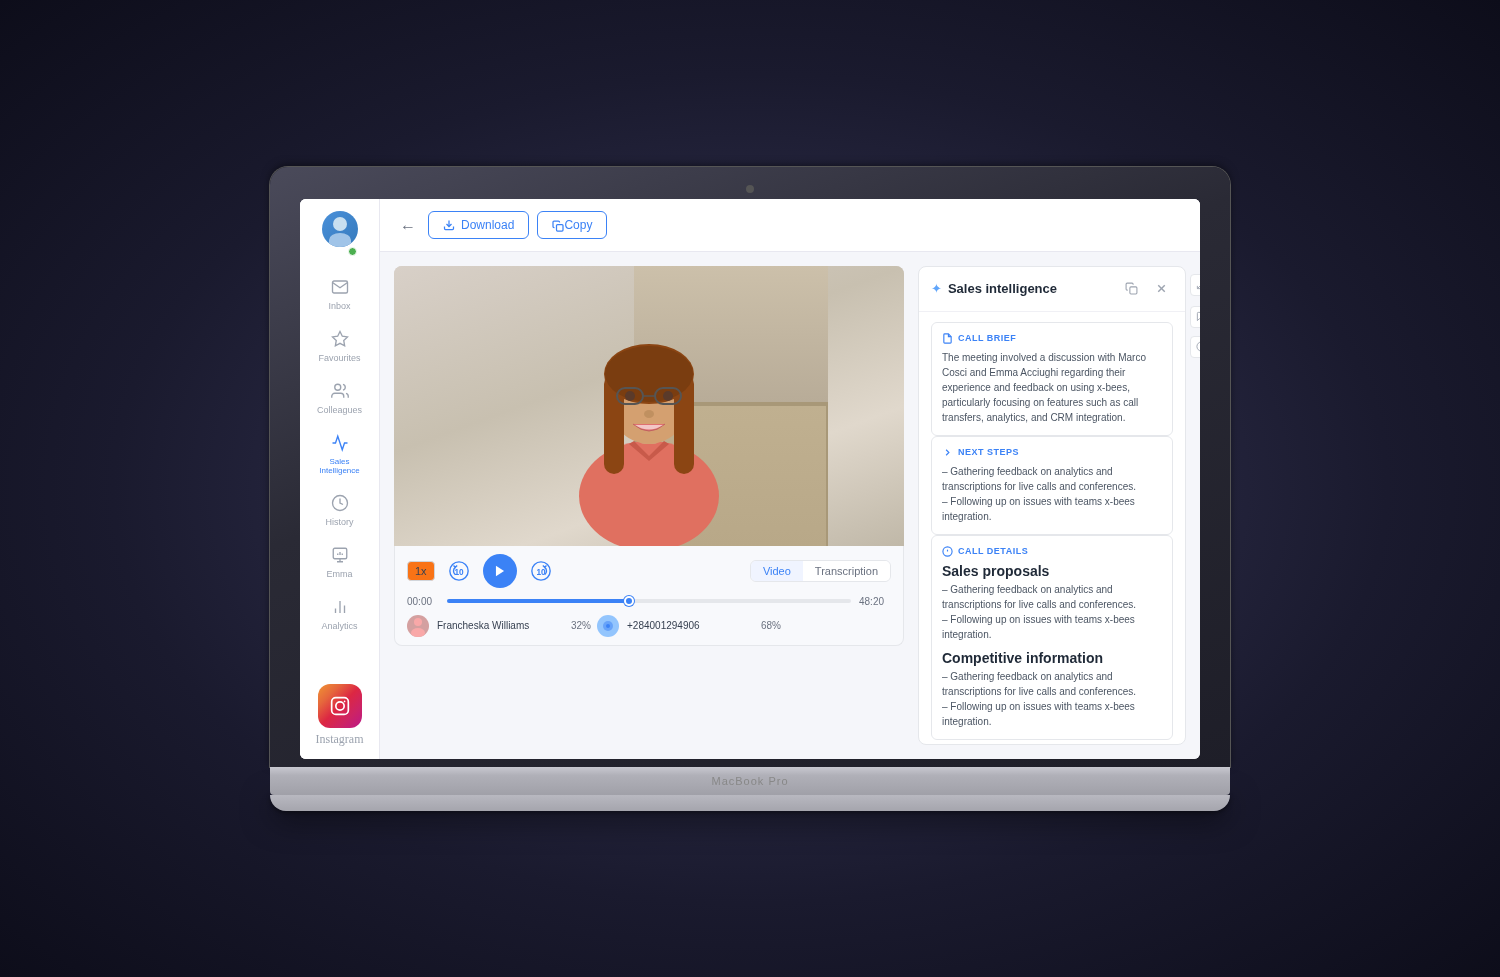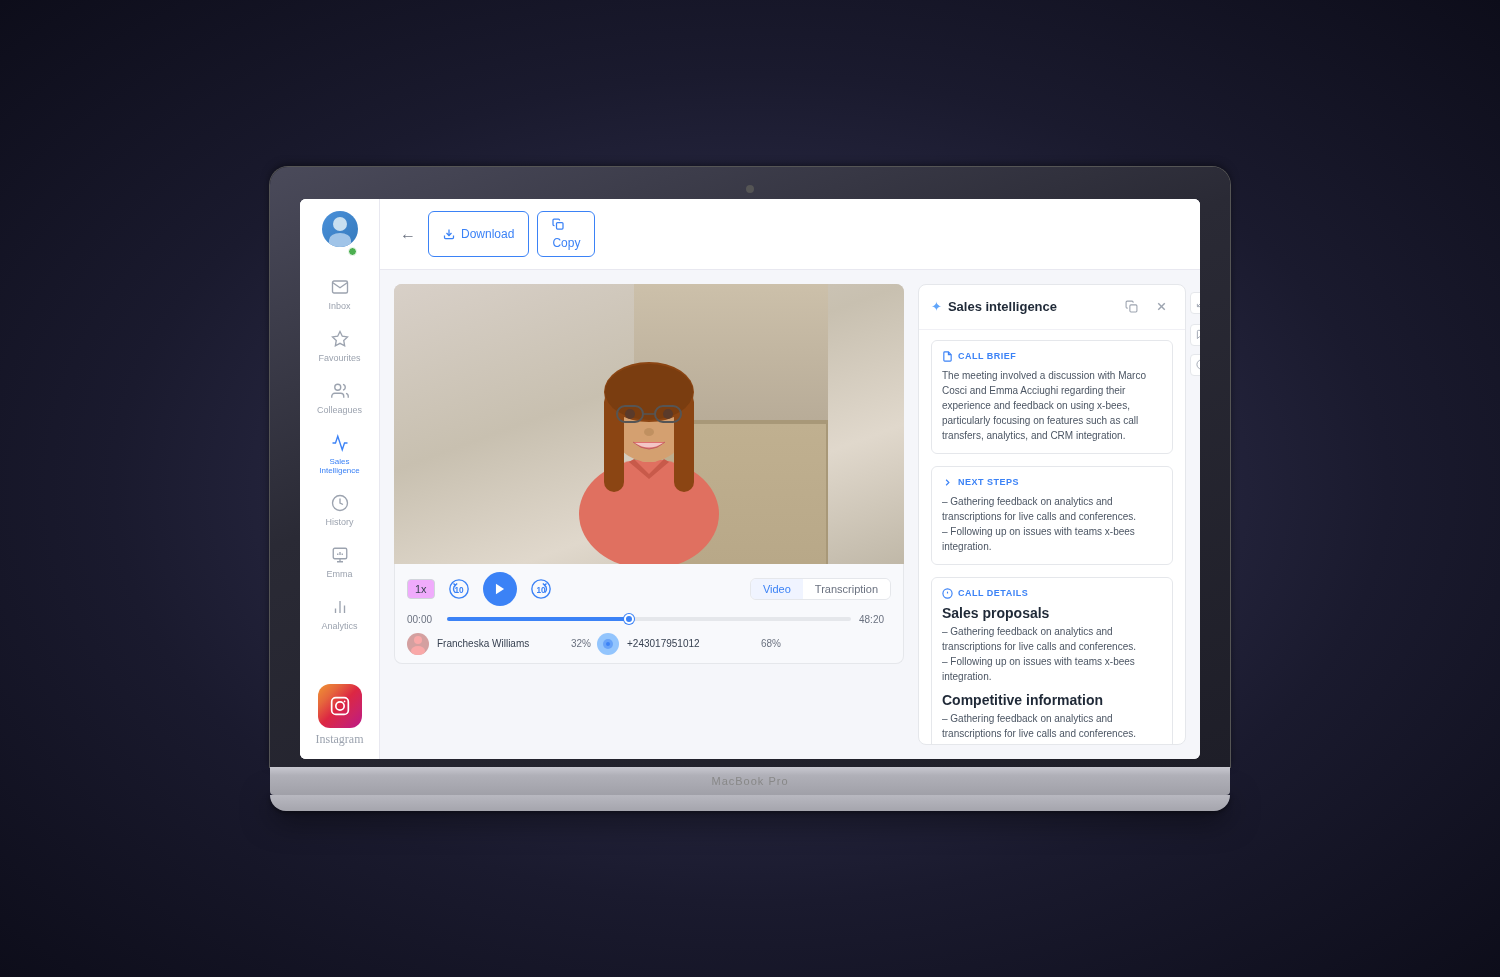--- a/index.html
+++ b/index.html
@@ -222,31 +222,29 @@
       border-radius: 6px;
       color: #3b82f6;
       background: #fff;
       font-size: 12px;
       font-weight: 500;
       cursor: pointer;
     }
 
     .btn-copy {
       display: flex;
-      align-items: flex-start;
-      gap: 6px;
+      align-items: flex-end;
       padding: 6px 14px;
       border: 1.5px solid #3b82f6;
       border-radius: 6px;
       color: #3b82f6;
       background: #fff;
       font-size: 12px;
       font-weight: 500;
       cursor: pointer;
-      flex-direction: column;
     }
 
     
     .content-area {
       display: flex;
       flex: 1;
       overflow: hidden;
       padding: 14px;
       gap: 14px;
     }
@@ -278,21 +276,21 @@
     }
 
     .controls-top {
       display: flex;
       align-items: center;
       gap: 10px;
       margin-bottom: 8px;
     }
 
     .speed-btn {
-      background: #f0abfc;
+      background: #f97316;
       border: 1px solid #d1d5db;
       border-radius: 4px;
       padding: 3px 7px;
       font-size: 11px;
       color: #374151;
       cursor: pointer;
     }
 
     .ctrl-btn {
       width: 28px; height: 28px;
@@ -479,21 +477,20 @@
       color: #9ca3af;
       border-radius: 4px;
     }
 
     .panel-body {
       flex: 1;
       overflow-y: auto;
       padding: 10px 12px;
       display: flex;
       flex-direction: column;
-      gap: 12px;
     }
 
     .panel-section {
       border: 1px solid #e5e7eb;
       border-radius: 6px;
       padding: 10px;
     }
 
     .section-header {
       display: flex;
@@ -783,21 +780,21 @@
                   </div>
 
                   <div class="speaker-row">
                     <div class="speaker-avatar blue">
                       <svg width="22" height="22" viewBox="0 0 22 22">
                         <circle cx="11" cy="11" r="10" fill="#93c5fd"></circle>
                         <circle cx="11" cy="11" r="5" fill="#3b82f6" opacity="0.5"></circle>
                         <circle cx="11" cy="11" r="2" fill="#3b82f6"></circle>
                       </svg>
                     </div>
-                    <span class="speaker-name">+243017951012</span>
+                    <span class="speaker-name">+284001294906</span>
                     <div class="speaker-bar-track">
                       <div class="speaker-bar-fill blue-fill" style="width:68%"></div>
                     </div>
                     <span class="speaker-pct">68%</span>
                   </div>
                 </div>
               </div>
             </div>
 
             <div class="sales-wrapper">

